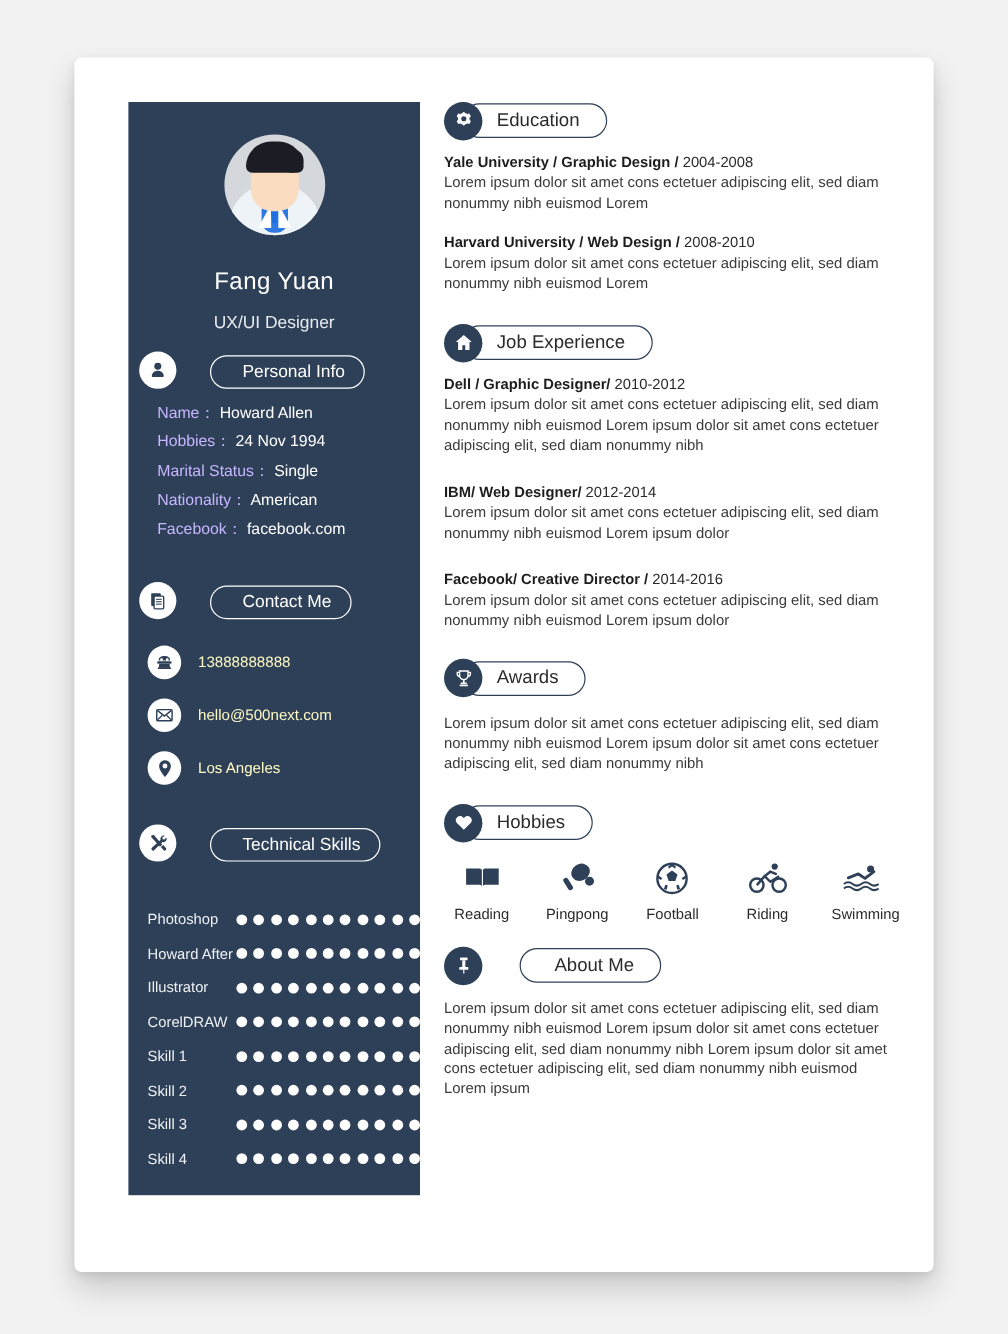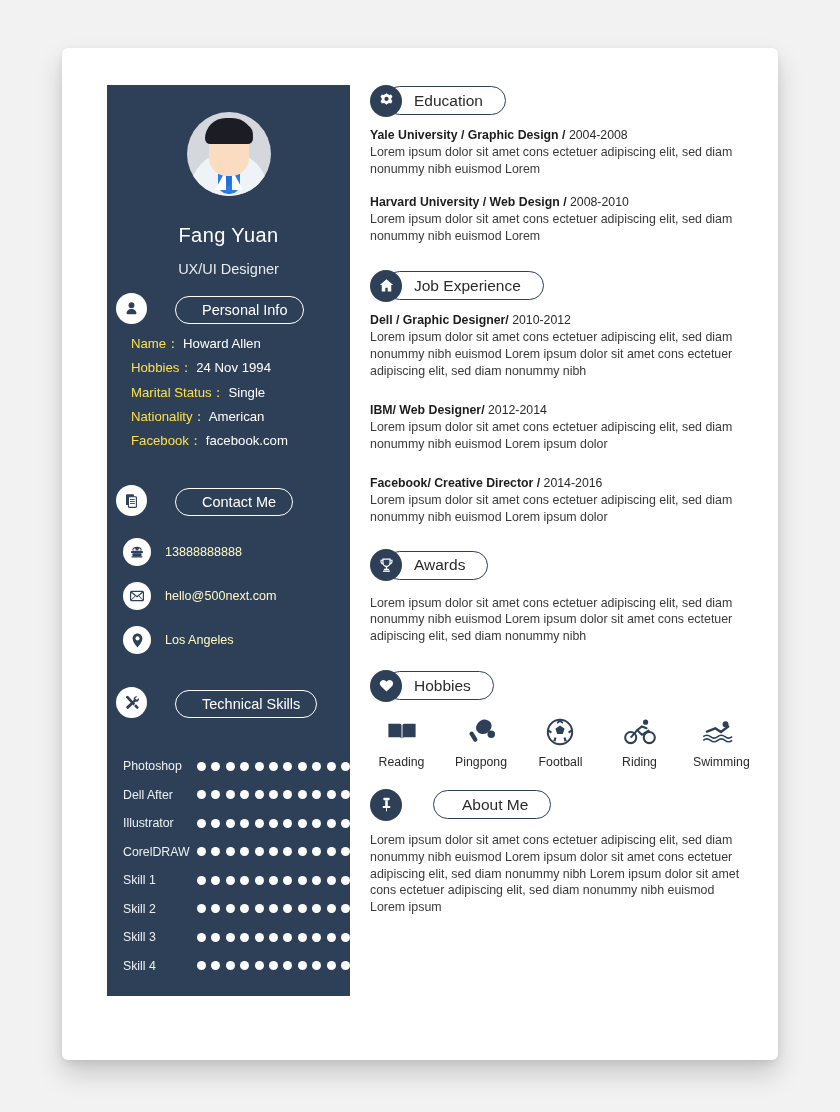--- a/index.html
+++ b/index.html
@@ -181,21 +181,21 @@
   }
 
   
   .info-list { position: absolute; left: 24px; top: 247px; }
   .info-row {
     color: #eef1f4;
     font-size: 13.2px;
     line-height: 24.3px;
     white-space: nowrap;
   }
-  .info-row .k { color: #fde047; }
+  .info-row .k { color: #c4b5fd; }
   .info-row .v { color: #ffffff; text-align: right; }
 
   
   .contact-list { position: absolute; left: 16px; top: 452px; }
   .contact-row {
     display: flex; align-items: center;
     height: 30px;
     margin-bottom: 14px;
   }
   .contact-row .cc {
@@ -425,21 +425,21 @@
               <span class="dot"></span>
               <span class="dot"></span>
               <span class="dot"></span>
               <span class="dot"></span>
               <span class="dot"></span>
               <span class="dot"></span>
               <span class="dot"></span>
             </div>
           </div>
           <div class="skill-row">
-            <div class="sl">Dell After</div>
+            <div class="sl">Howard After</div>
             <div class="sd">
               <span class="dot"></span>
               <span class="dot"></span>
               <span class="dot"></span>
               <span class="dot"></span>
               <span class="dot"></span>
               <span class="dot"></span>
               <span class="dot"></span>
               <span class="dot"></span>
               <span class="dot"></span>

